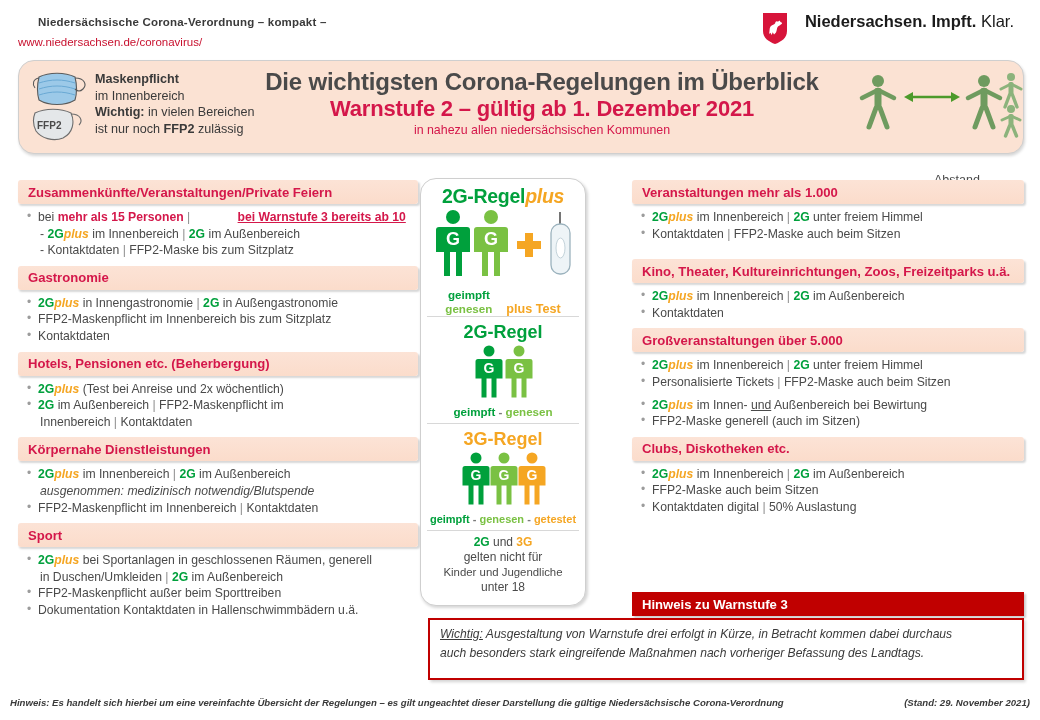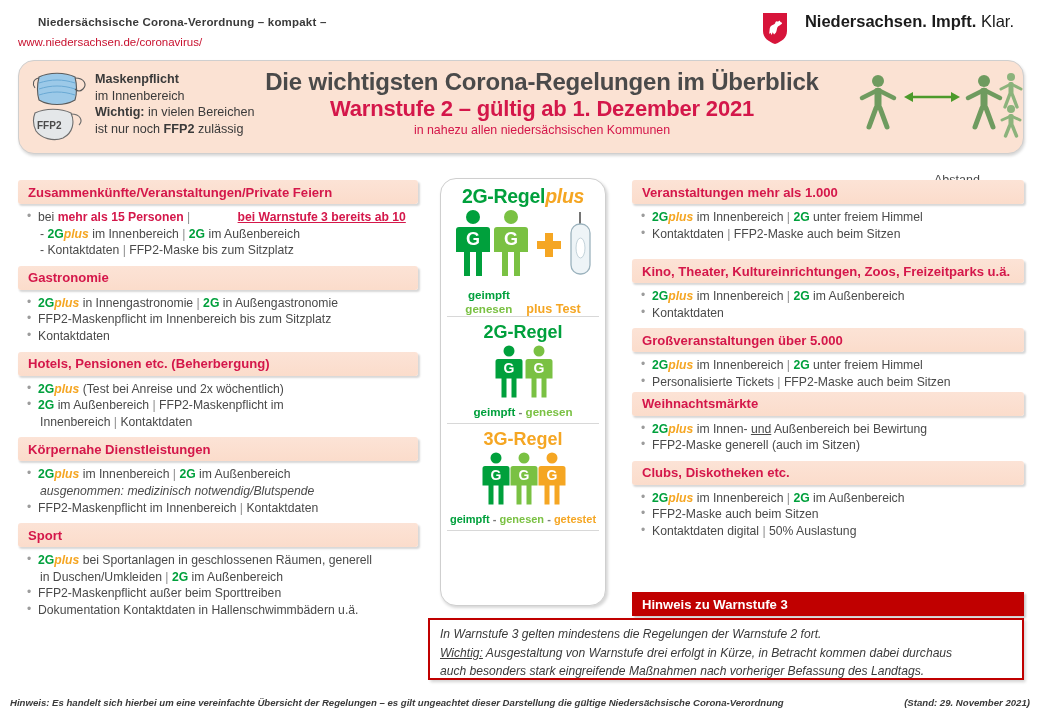--- a/index.html
+++ b/index.html
@@ -65,21 +65,21 @@
   .und{text-decoration:underline;}
   .sep{color:#8d8d8d;}
 
   
   .colL{position:absolute;left:18px;top:180px;width:400px;}
   .colR{position:absolute;left:632px;top:180px;width:392px;}
   .colL .sec-head,.colR .sec-head{height:24px;font-size:13.1px;}
 
   
   .legend{
-    position:absolute;left:440px;top:178px;width:164px;height:426px;
+    position:absolute;left:420px;top:178px;width:164px;height:426px;
     background:#ffffff;border:1.4px solid #cfcfcf;border-radius:16px;
     box-shadow:1.5px 2px 3px rgba(0,0,0,.16);
     overflow:hidden;
   }
   .lg-cell{position:relative;width:100%;text-align:center;}
   .lg-div{height:1px;background:#d8d8d8;margin:0 6px;}
   .lg-t-2gp{font-size:19.5px;font-weight:bold;color:#00a03c;padding-top:6px;letter-spacing:-.3px;}
   .lg-t-2gp i{color:#f5a623;font-style:italic;}
   .lg-t-2g{font-size:18px;font-weight:bold;color:#00a03c;padding-top:5px;}
   .lg-t-3g{font-size:18px;font-weight:bold;color:#f5a623;padding-top:5px;}
@@ -316,20 +316,26 @@
         <circle cx="111" cy="8" r="5.5" fill="#f5a623"></circle>
         <path d="M100 16 h22 a2.5 2.5 0 0 1 2.5 2.5 v17 h-6 v19 h-5 v-19 h-5 v19 h-5 v-19 h-6 v-17 a2.5 2.5 0 0 1 2.5 -2.5 z" fill="#f5a623"></path>
         <text x="111" y="30" text-anchor="middle" font-family="Liberation Sans, sans-serif" font-size="14" font-weight="bold" fill="#ffffff">G</text>
       </g>
     </svg>
     <div class="lg-cap" style="margin-top:-4px;font-size:11px;"><span class="cap-gr">geimpft</span><span style="color:#7a7a7a"> - </span><span class="cap-lg">genesen</span><span style="color:#7a7a7a"> - </span><span class="cap-or">getestet</span></div>
   </div>
 
   <div class="lg-div" style="margin-top:4px;"></div>
 
+  <div class="lg-note" style="text-align:center;">
+    <div><b class="g">2G</b><span> und </span><b class="o">3G</b></div>
+    <div>gelten nicht für</div>
+    <div style="font-size:11.4px">Kinder und Jugendliche</div>
+    <div>unter 18</div>
+  </div>
 </div>
 
 <div class="colR" id="right-col">
     <div style="margin-bottom: 17px;">
       <div class="sec-head">Veranstaltungen mehr als 1.000</div>
       <div class="sec-body">
         <ul class="bul">
           <li><span class="g2">2G</span><span class="plus">plus</span><span> im Innenbereich </span><span class="sep">| </span><span class="g2">2G</span><span> unter freiem Himmel</span></li>
           <li><span>Kontaktdaten </span><span class="sep">| </span><span>FFP2-Maske auch beim Sitzen</span></li>
         </ul>
@@ -347,21 +353,20 @@
     <div style="margin-bottom: 1px;">
       <div class="sec-head">Großveranstaltungen über 5.000</div>
       <div class="sec-body">
         <ul class="bul">
           <li><span class="g2">2G</span><span class="plus">plus</span><span> im Innenbereich </span><span class="sep">| </span><span class="g2">2G</span><span> unter freiem Himmel</span></li>
           <li><span>Personalisierte Tickets </span><span class="sep">| </span><span>FFP2-Maske auch beim Sitzen</span></li>
         </ul>
       </div>
     </div>
     <div style="margin-bottom: 7px;">
-      <div class="sec-head">Weihnachtsmärkte</div>
       <div class="sec-body">
         <ul class="bul">
           <li><span class="g2">2G</span><span class="plus">plus</span><span> im Innen- </span><span class="und">und</span><span> Außenbereich bei Bewirtung</span></li>
           <li><span>FFP2-Maske generell (auch im Sitzen)</span></li>
         </ul>
       </div>
     </div>
     <div style="margin-bottom: 7px;">
       <div class="sec-head">Clubs, Diskotheken etc.</div>
       <div class="sec-body">
@@ -369,21 +374,20 @@
           <li><span class="g2">2G</span><span class="plus">plus</span><span> im Innenbereich </span><span class="sep">| </span><span class="g2">2G</span><span> im Außenbereich</span></li>
           <li><span>FFP2-Maske auch beim Sitzen</span></li>
           <li><span>Kontaktdaten digital </span><span class="sep">| </span><span>50% Auslastung</span></li>
         </ul>
       </div>
     </div>
   </div>
 
 <div class="w3head">Hinweis zu Warnstufe 3</div>
 <div class="w3box">
-  <p>In Warnstufe 3 gelten mindestens die Regelungen der Warnstufe 2 fort.</p>
   <p><span class="und" style="font-weight:normal">Wichtig:</span><span> Ausgestaltung von Warnstufe drei erfolgt in Kürze, in Betracht kommen dabei durchaus</span></p>
   <p>auch besonders stark eingreifende Maßnahmen nach vorheriger Befassung des Landtags.</p>
 </div>
 
 <div class="foot">
   <div>Hinweis: Es handelt sich hierbei um eine vereinfachte Übersicht der Regelungen – es gilt ungeachtet dieser Darstellung die gültige Niedersächsische Corona-Verordnung</div>
   <div>(Stand: 29. November 2021)</div>
 </div>
 
 </body></html>

